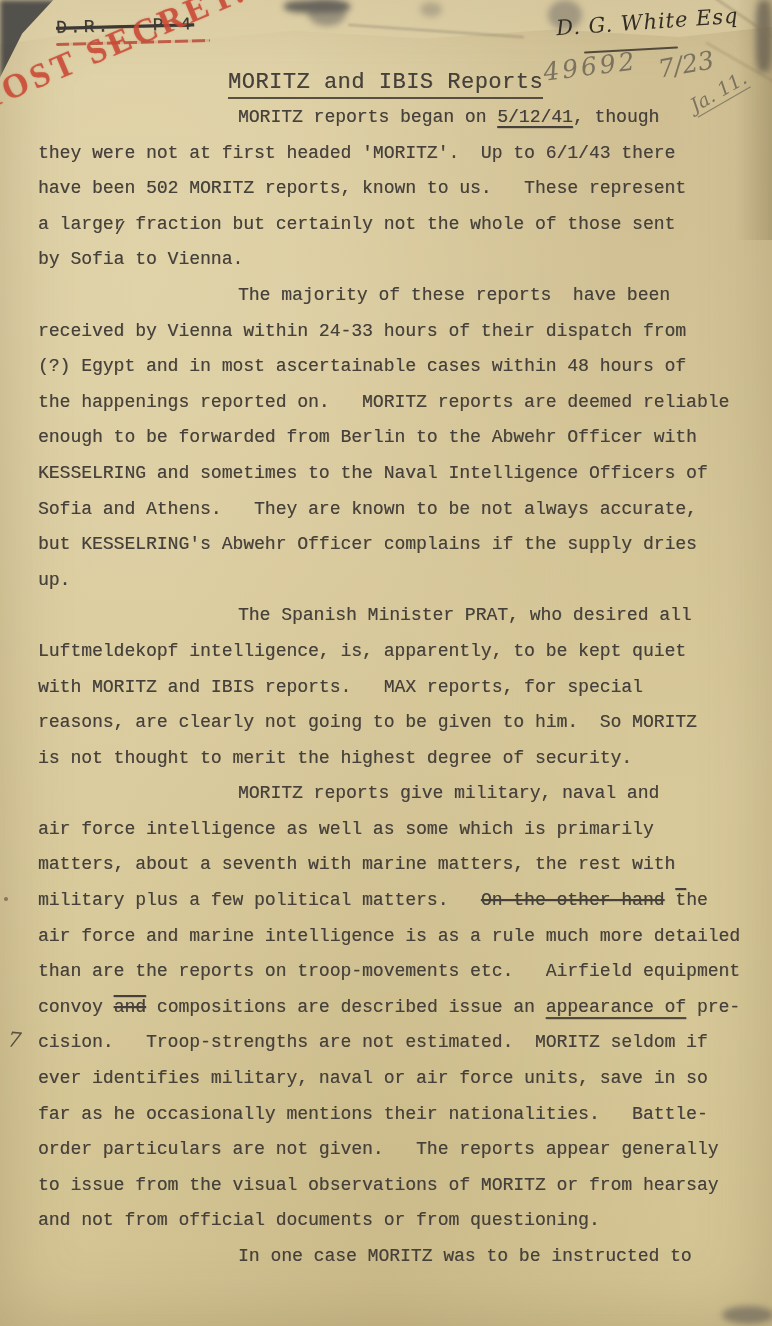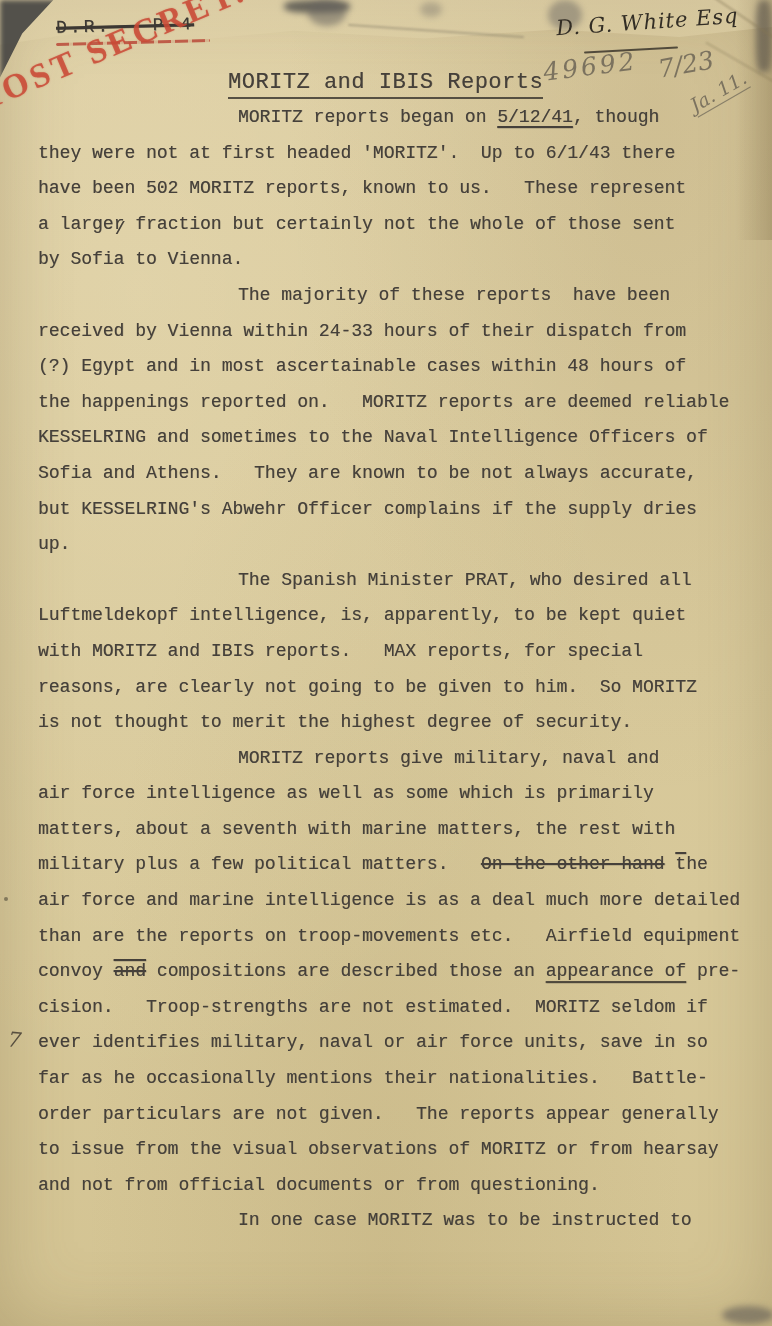--- a/index.html
+++ b/index.html
@@ -136,36 +136,37 @@
   <div class="body-text typed" id="body-text">
       <div class="line indent"><span>MORITZ reports began on </span><span class="seg-u">5/12/41</span><span>, though</span></div>
       <div class="line"><span>they were not at first headed 'MORITZ'.  Up to 6/1/43 there</span></div>
       <div class="line"><span>have been 502 MORITZ reports, known to us.   These represent</span></div>
       <div class="line"><span>a large</span><span class="seg-x">r</span><span> fraction but certainly not the whole of those sent</span></div>
       <div class="line"><span>by Sofia to Vienna.</span></div>
       <div class="line indent"><span>The majority of these reports  have been</span></div>
       <div class="line"><span>received by Vienna within 24-33 hours of their dispatch from</span></div>
       <div class="line"><span>(?) Egypt and in most ascertainable cases within 48 hours of</span></div>
       <div class="line"><span>the happenings reported on.   MORITZ reports are deemed reliable</span></div>
+      <div class="line"><span>enough to be forwarded from Berlin to the Abwehr Officer with</span></div>
       <div class="line"><span>KESSELRING and sometimes to the Naval Intelligence Officers of</span></div>
       <div class="line"><span>Sofia and Athens.   They are known to be not always accurate,</span></div>
       <div class="line"><span>but KESSELRING's Abwehr Officer complains if the supply dries</span></div>
       <div class="line"><span>up.</span></div>
       <div class="line indent"><span>The Spanish Minister PRAT, who desired all</span></div>
       <div class="line"><span>Luftmeldekopf intelligence, is, apparently, to be kept quiet</span></div>
       <div class="line"><span>with MORITZ and IBIS reports.   MAX reports, for special</span></div>
       <div class="line"><span>reasons, are clearly not going to be given to him.  So MORITZ</span></div>
       <div class="line"><span>is not thought to merit the highest degree of security.</span></div>
       <div class="line indent"><span>MORITZ reports give military, naval and</span></div>
       <div class="line"><span>air force intelligence as well as some which is primarily</span></div>
       <div class="line"><span>matters, about a seventh with marine matters, the rest with</span></div>
       <div class="line"><span>military plus a few political matters.   </span><span class="seg-s">On the other hand</span><span> </span><span class="seg-ot">t</span><span>he</span></div>
-      <div class="line"><span>air force and marine intelligence is as a deal much more detailed</span></div>
+      <div class="line"><span>air force and marine intelligence is as a rule much more detailed</span></div>
       <div class="line"><span>than are the reports on troop-movements etc.   Airfield equipment</span></div>
-      <div class="line"><span>convoy </span><span class="seg-so">and</span><span> compositions are described those an </span><span class="seg-wu">appearance of</span><span> pre-</span></div>
+      <div class="line"><span>convoy </span><span class="seg-so">and</span><span> compositions are described issue an </span><span class="seg-wu">appearance of</span><span> pre-</span></div>
       <div class="line"><span>cision.   Troop-strengths are not estimated.  MORITZ seldom if</span></div>
       <div class="line"><span>ever identifies military, naval or air force units, save in so</span></div>
       <div class="line"><span>far as he occasionally mentions their nationalities.   Battle-</span></div>
       <div class="line"><span>order particulars are not given.   The reports appear generally</span></div>
       <div class="line"><span>to issue from the visual observations of MORITZ or from hearsay</span></div>
       <div class="line"><span>and not from official documents or from questioning.</span></div>
       <div class="line indent"><span>In one case MORITZ was to be instructed to</span></div>
     </div>
 
 </div>

